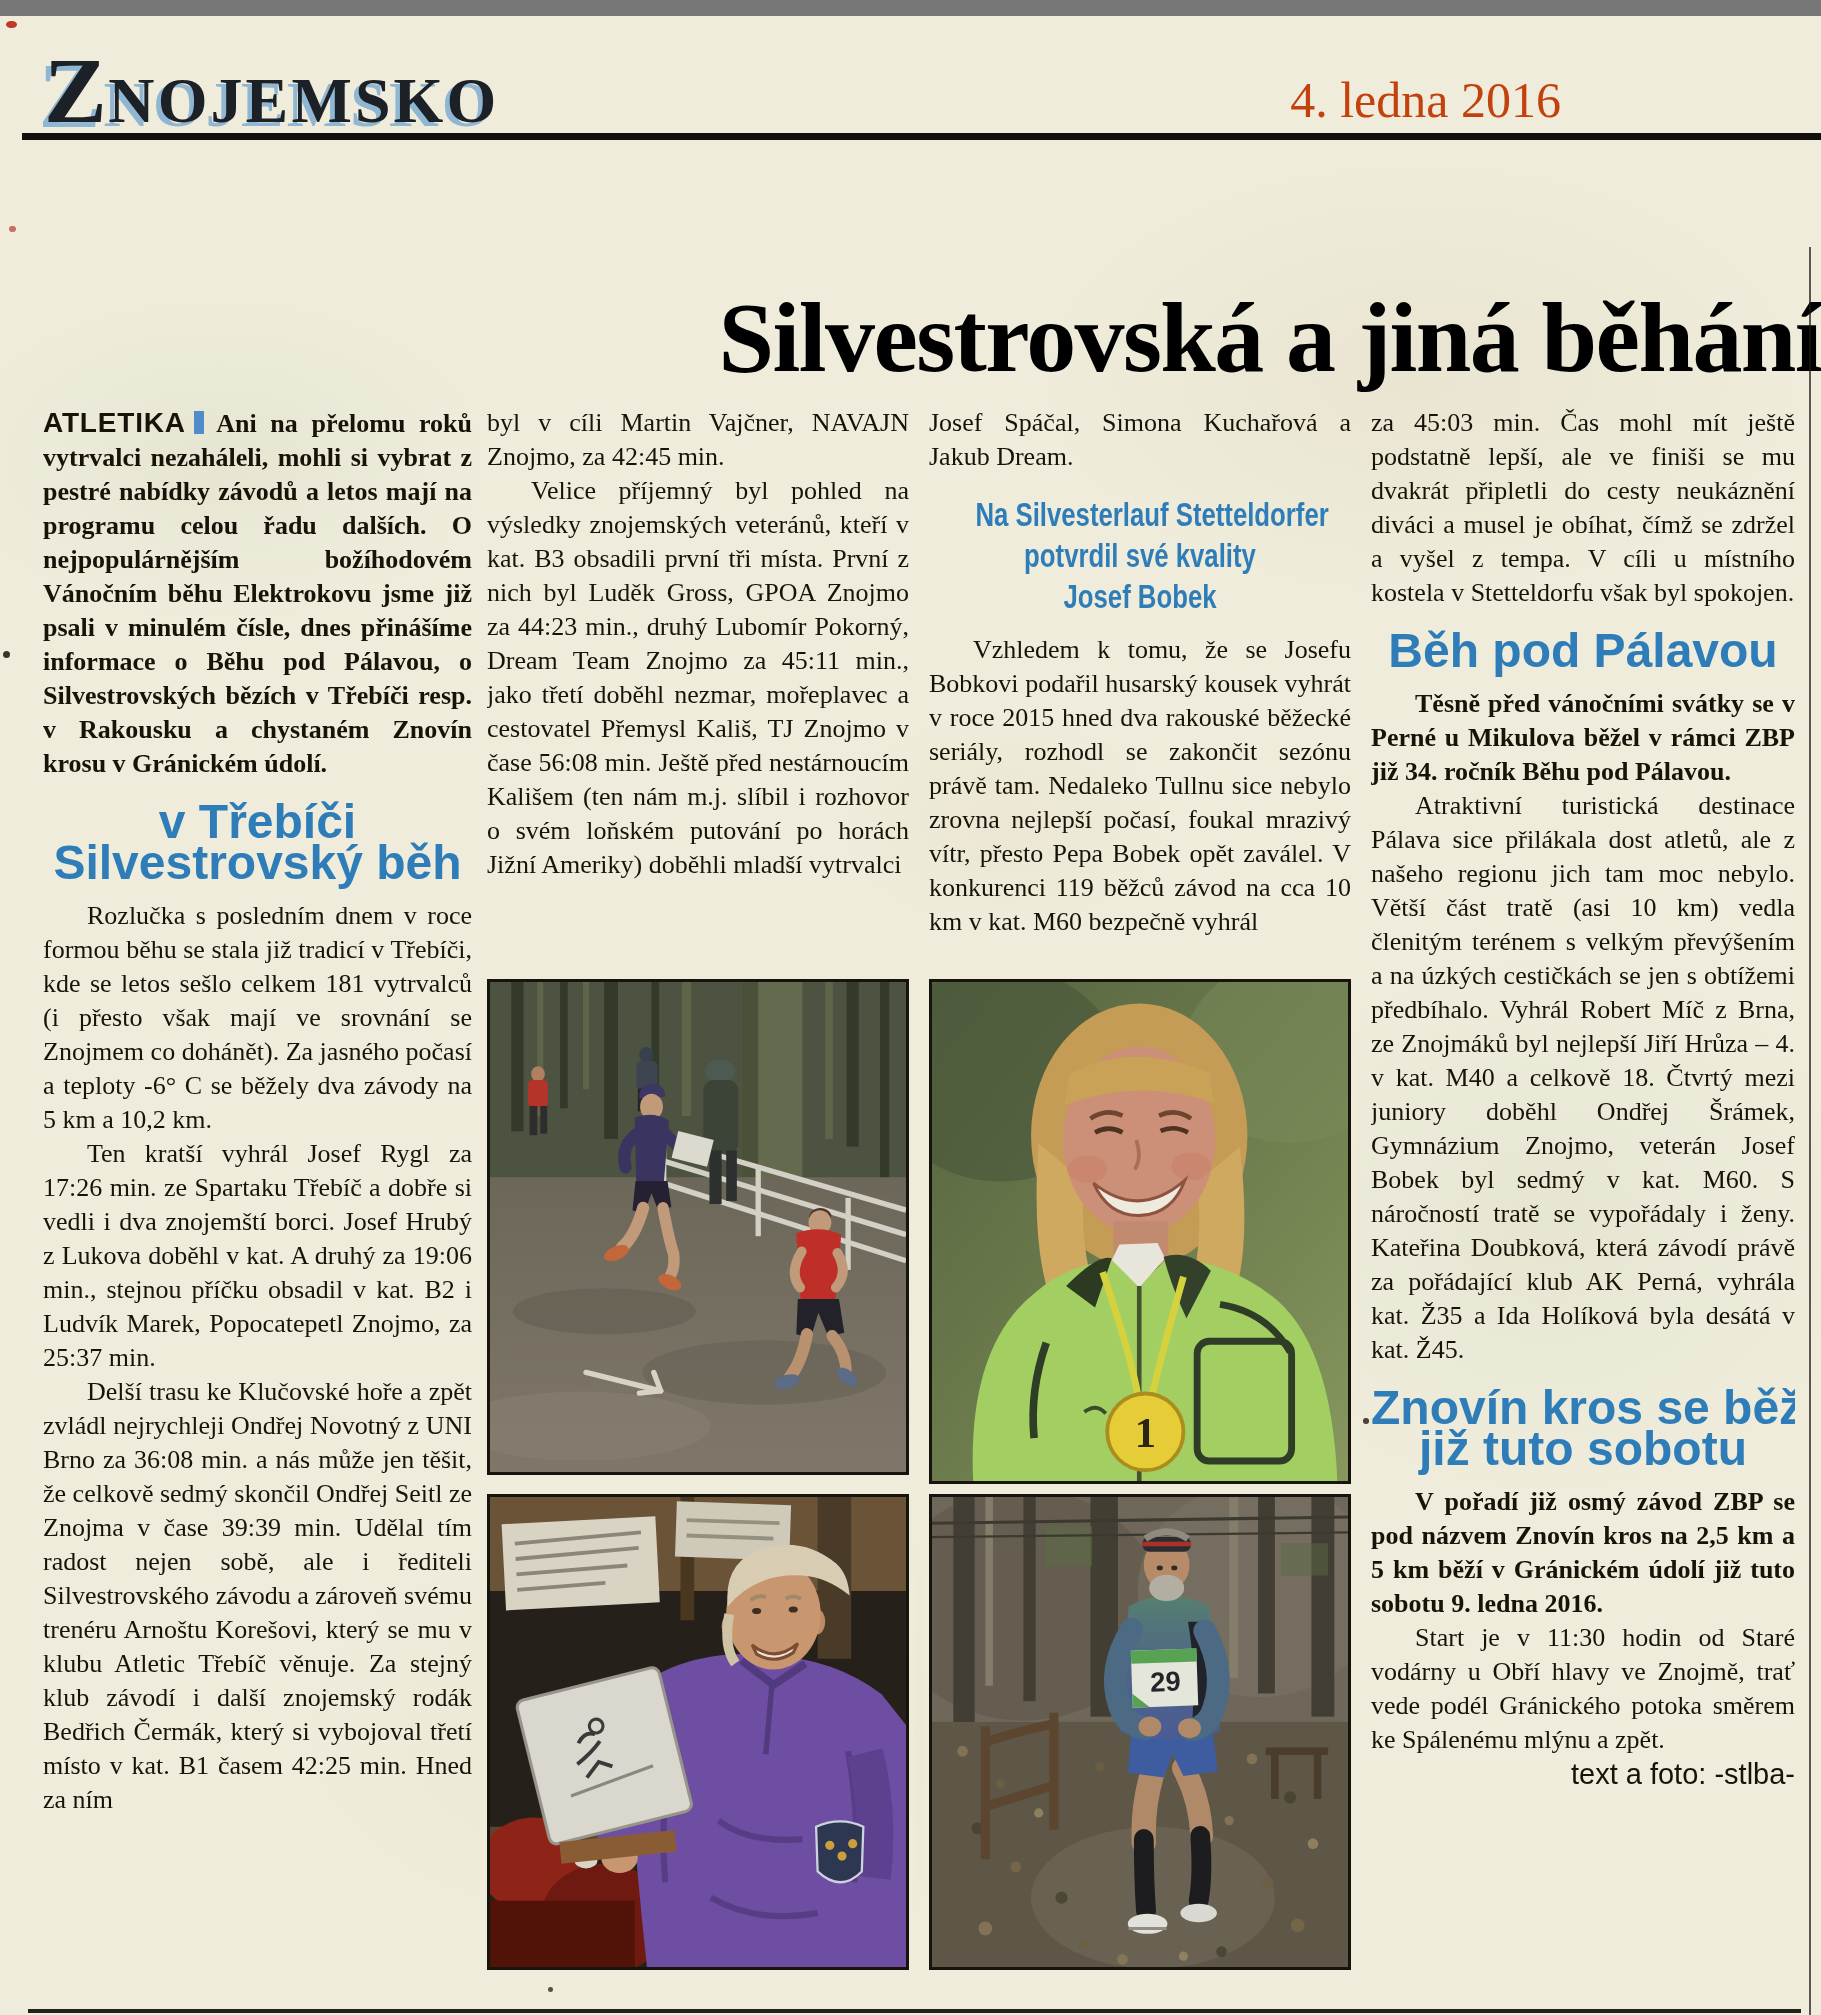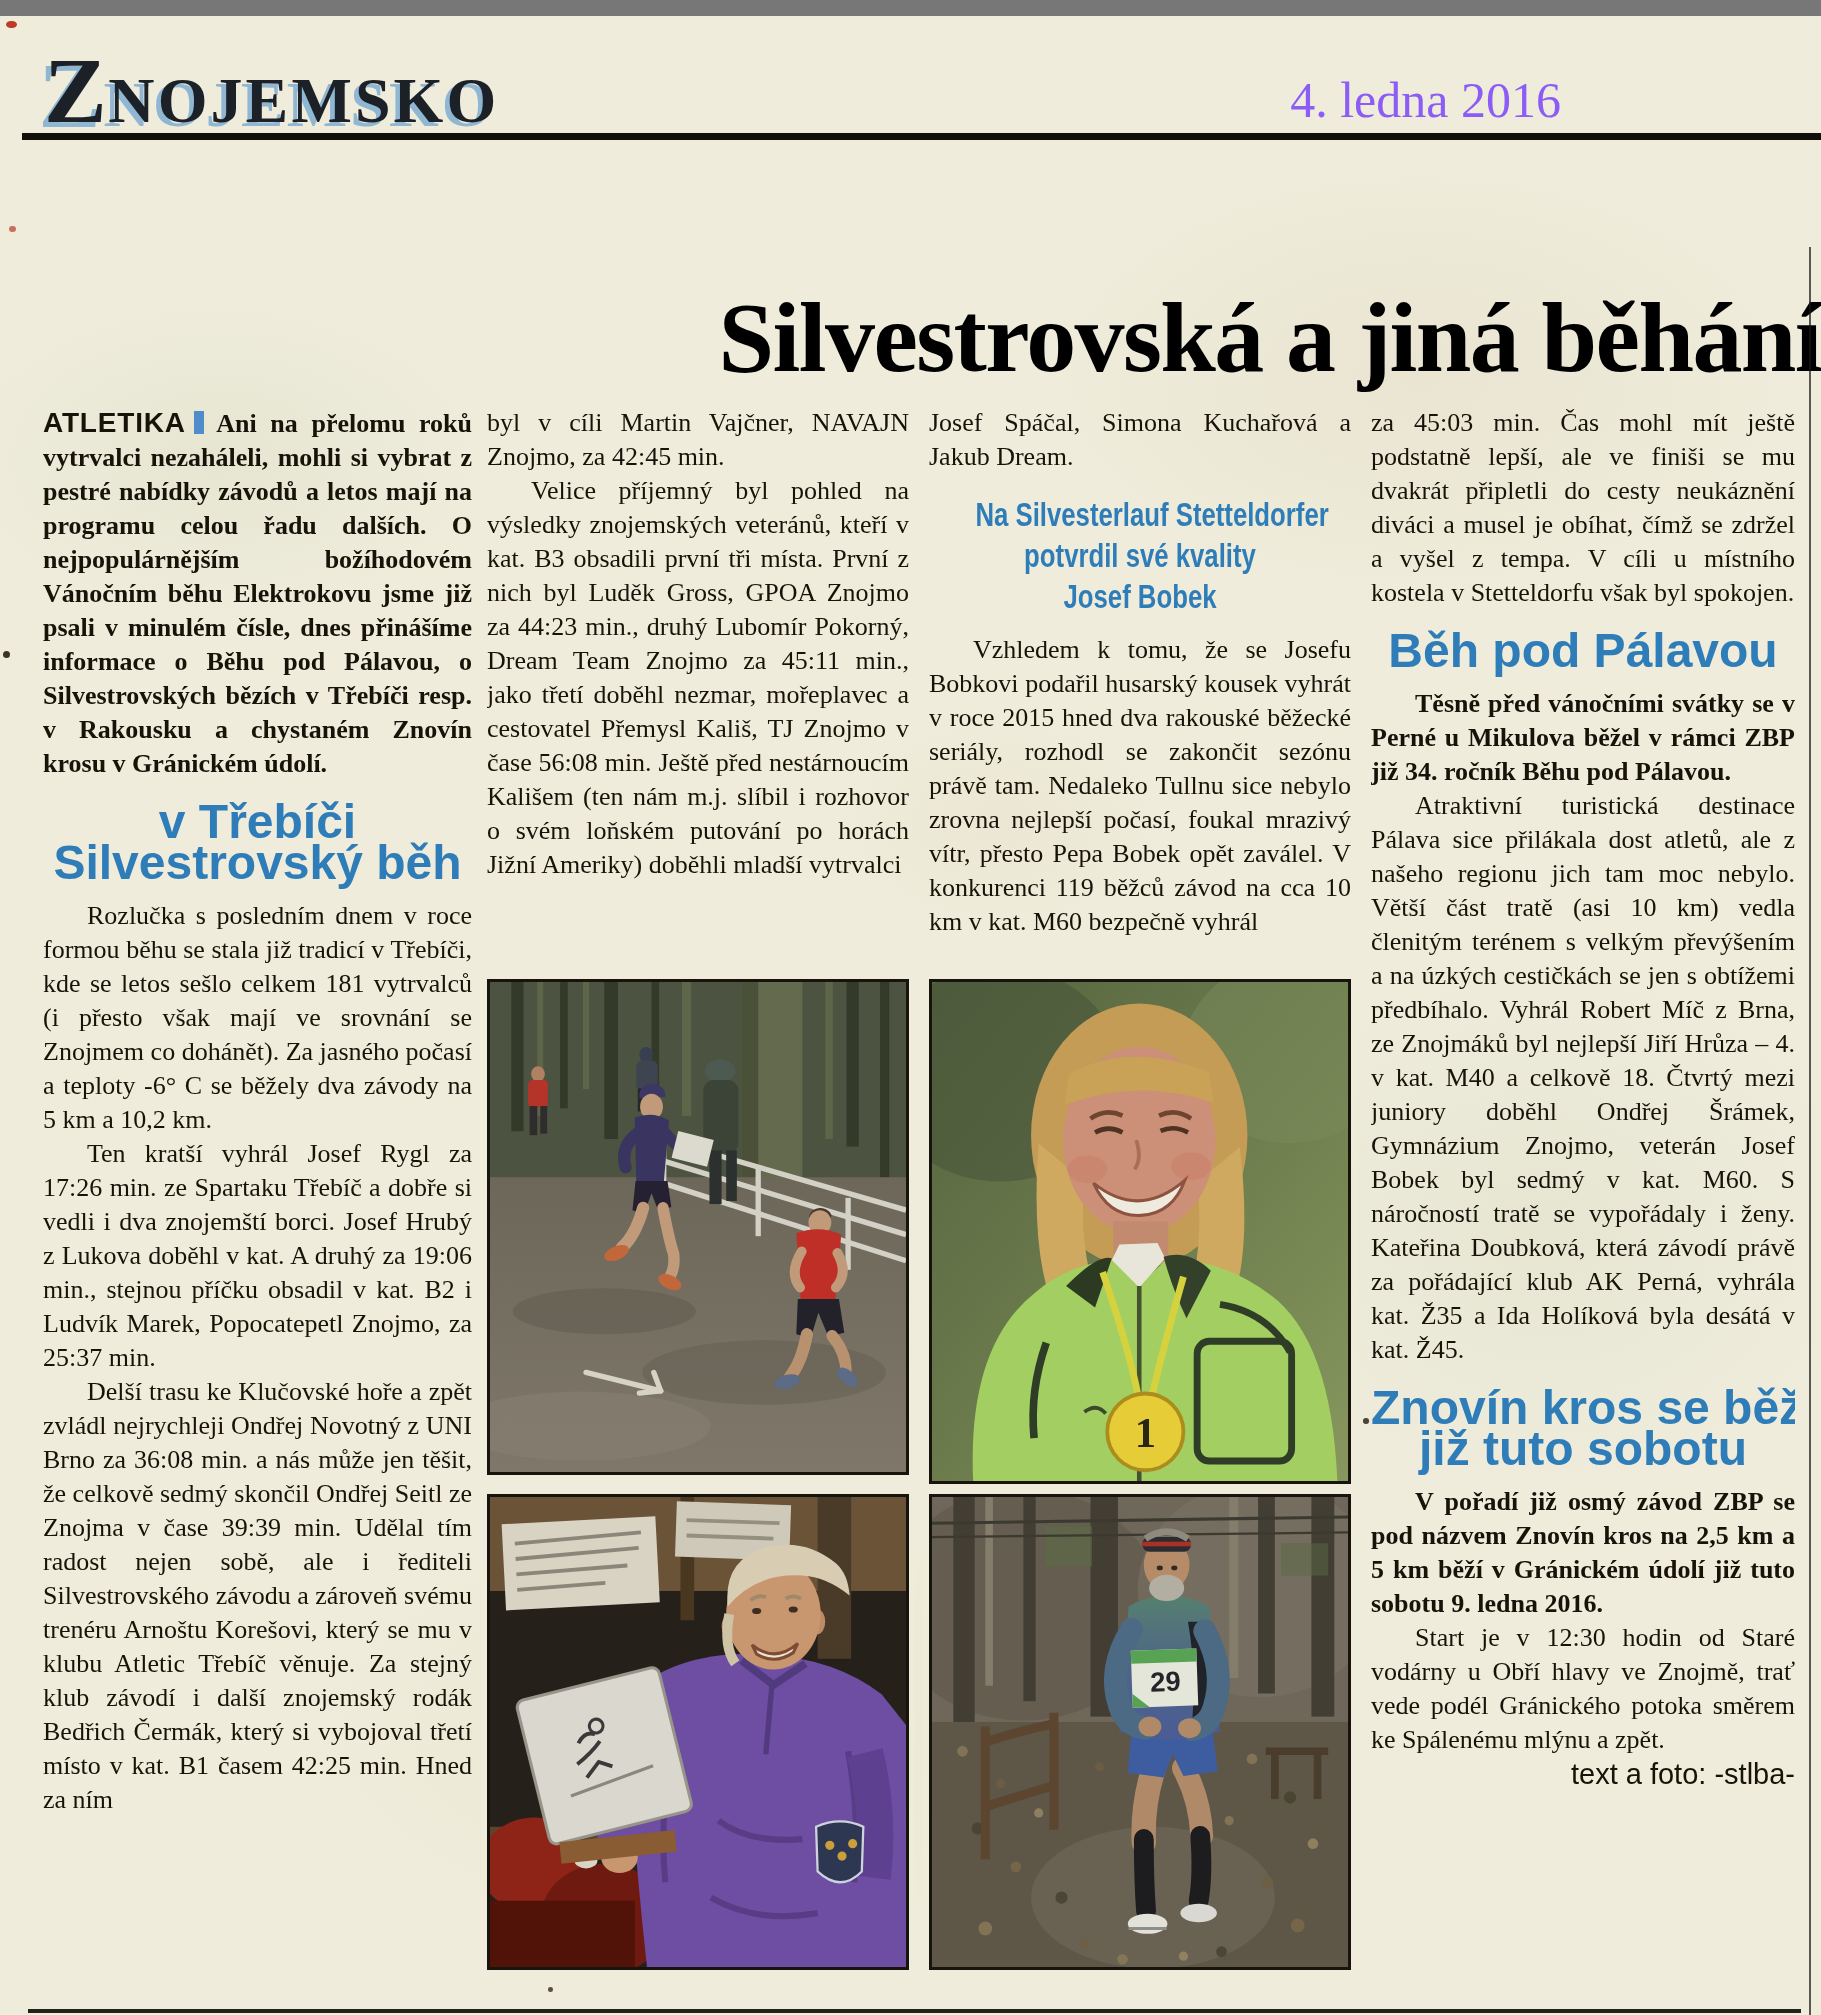--- a/index.html
+++ b/index.html
@@ -21,21 +21,21 @@
       radial-gradient(ellipse 469px 391px at 85% 60%, rgba(185,195,165,.16), transparent 70%),
       radial-gradient(ellipse 626px 313px at 40% 85%, rgba(205,198,170,.15), transparent 70%),
       radial-gradient(ellipse 235px 156px at 55% 40%, rgba(225,215,190,.25), transparent 70%);
   }
   
   .masthead{position:absolute; left:44px; top:20.3px; white-space:nowrap;}
   .m-init{font-size:94px; font-weight:bold; color:#1c2127; letter-spacing:1.6px;
           text-shadow:-5.5px 4.7px 0 var(--mast-shadow);}
   .m-rest{font-size:64px; font-weight:bold; color:#1c2127; letter-spacing:3.1px;
           text-shadow:-4.7px 3.9px 0 var(--mast-shadow);}
-  .date{position:absolute; right:260px; top:55px; font-size:50px; color:#8b5cf6;}
+  .date{position:absolute; right:260px; top:55px; font-size:50px; color:#c2410c;}
   .top-rule{position:absolute; left:22px; right:0; top:117px; height:7px; background:#12100c;}
   .headline{position:absolute; left:0; width:100%; top:197px; text-align:right;
             font-size:100px; font-weight:bold; letter-spacing:-1.6px; color:#000000;}
   
   .col{position:absolute; top:390px; font-size:26px; line-height:34px;
        text-align:justify; overflow:hidden;}
   #c1{left:43px;  width:429px; height:1596px;}
   #c2{left:487px; width:422px; height:569px;}
   #c3{left:929px;width:422px; height:569px;}
   #c4{left:1371px;width:424px; height:1596px;}
@@ -110,21 +110,21 @@
     <div class="bh">
       <div>Běh pod Pálavou</div>
     </div>
     <p class="body-p ind b">Těsně před vánočními svátky se v Perné u Mikulova běžel v rámci ZBP již 34. ročník Běhu pod Pálavou.</p>
     <p class="body-p ind">Atraktivní turistická destinace Pálava sice přilákala dost atletů, ale z našeho regionu jich tam moc nebylo. Větší část tratě (asi 10 km) vedla členitým terénem s velkým převýšením a na úzkých cestičkách se jen s obtížemi předbíhalo. Vyhrál Robert Míč z Brna, ze Znojmáků byl nejlepší Jiří Hrůza – 4. v kat. M40 a celkově 18. Čtvrtý mezi juniory doběhl Ondřej Šrámek, Gymnázium Znojmo, veterán Josef Bobek byl sedmý v kat. M60. S náročností tratě se vypořádaly i ženy. Kateřina Doubková, která závodí právě za pořádající klub AK Perná, vyhrála kat. Ž35 a Ida Holíková byla desátá v kat. Ž45.</p>
     <div class="bh">
       <div>Znovín kros se běží</div>
       <div>již tuto sobotu</div>
     </div>
     <p class="body-p ind b">V pořadí již osmý závod ZBP se pod názvem Znovín kros na 2,5 km a 5 km běží v Gránickém údolí již tuto sobotu 9. ledna 2016.</p>
-    <p class="body-p ind"><span>Start je v 12:30 hodin od Staré vodárny u Obří hlavy ve Znojmě, trať vede podél Gránického potoka směrem ke Spálenému mlýnu a zpět.</span> <span class="credit">text a foto: -stlba-</span></p>
+    <p class="body-p ind"><span>Start je v 11:30 hodin od Staré vodárny u Obří hlavy ve Znojmě, trať vede podél Gránického potoka směrem ke Spálenému mlýnu a zpět.</span> <span class="credit">text a foto: -stlba-</span></p>
   </div>
 
   <figure class="photo" id="ph1">
     <svg viewBox="0 0 546 640" preserveAspectRatio="none" role="img">
       <defs>
         <linearGradient id="mudg" x1="0" y1="0" x2="0" y2="1">
           <stop offset="0" stop-color="#6d675a"></stop>
             <stop offset="1" stop-color="#7e776a"></stop>
         </linearGradient>
       </defs>

